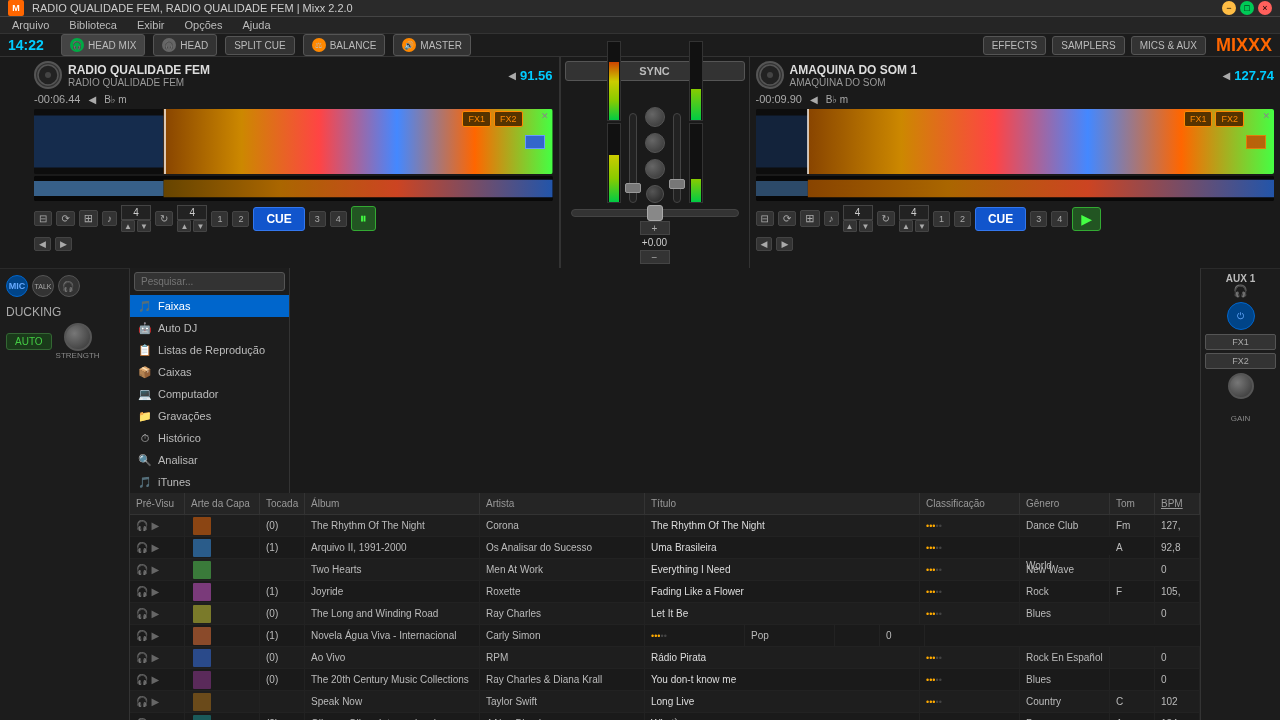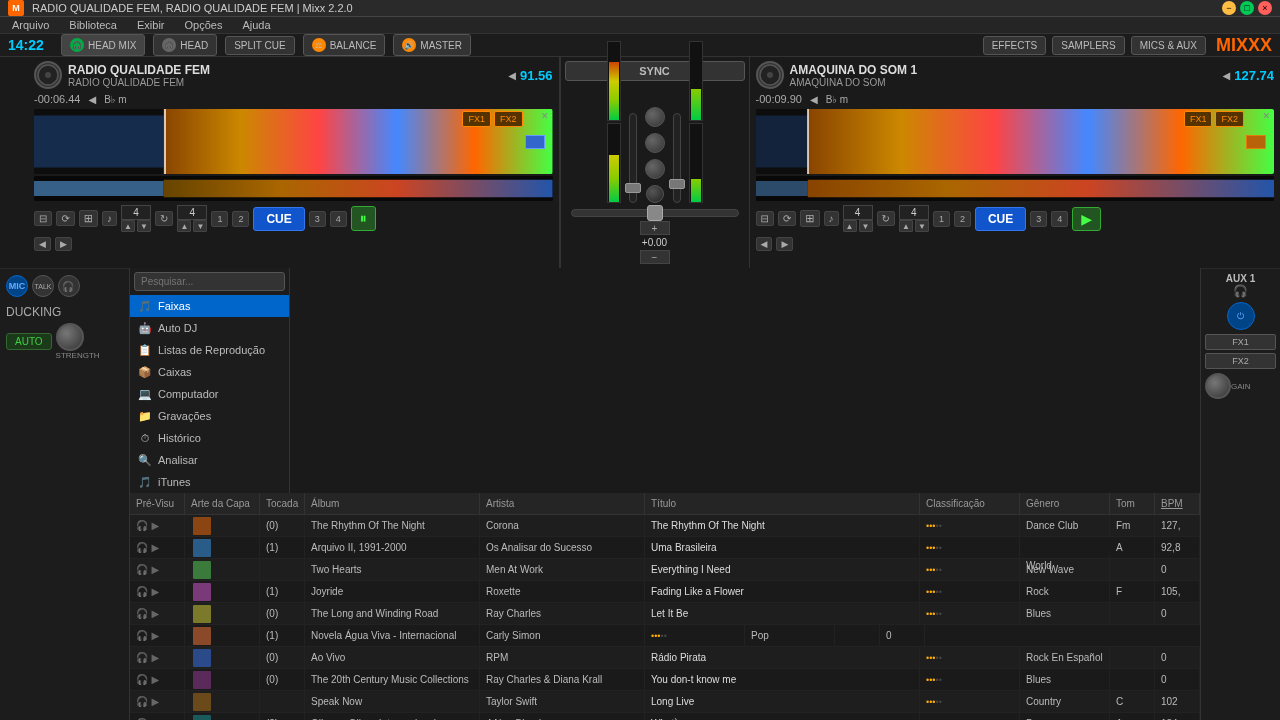--- a/index.html
+++ b/index.html
@@ -56,21 +56,21 @@
     .crossfader-track { height: 8px; background: #333; border-radius: 4px; position: relative; border: 1px solid #444; }
     .crossfader-thumb { width: 16px; height: 16px; background: #888; border-radius: 3px; position: absolute; top: -5px; left: 50%; transform: translateX(-50%); cursor: pointer; border: 1px solid #aaa; }
     .eq-knob { width: 22px; height: 22px; border-radius: 50%; background: radial-gradient(circle at 35% 35%, #666, #333); border: 1px solid #555; cursor: pointer; }
     
     
     .mic-section { width: 120px; background: #1c1c1c; border-right: 1px solid #333; padding: 6px; }
     .mic-row { display: flex; align-items: center; gap: 4px; margin-bottom: 4px; }
     .round-btn { background: #333; border: 1px solid #555; border-radius: 50%; width: 22px; height: 22px; cursor: pointer; display: flex; align-items: center; justify-content: center; font-size: 9px; color: #aaa; }
     .round-btn.active { background: #004488; border-color: #0066cc; color: #66aaff; }
     .ducking-btn { background: #1a3a1a; border: 1px solid #336633; border-radius: 3px; color: #44cc44; font-size: 10px; padding: 2px 8px; cursor: pointer; }
-    .knob-container { display: flex; flex-direction: column; }
+    .knob-container { display: flex; flex-direction: column; align-items: center; }
     .knob { width: 32px; height: 32px; border-radius: 50%; background: radial-gradient(circle at 35% 35%, #777, #333); border: 2px solid #555; cursor: pointer; }
     .knob-label { font-size: 8px; color: #888; }
 
     
     .sidebar { width: 160px; background: #1c1c1c; border-right: 1px solid #333; display: flex; flex-direction: column; }
     .search-box { margin: 4px; }
     .search-input { width: 100%; background: #333; border: 1px solid #555; border-radius: 3px; color: #ccc; padding: 3px 6px; font-size: 10px; }
     .sidebar-item { display: flex; align-items: center; gap: 6px; padding: 4px 8px; cursor: pointer; font-size: 11px; color: #bbb; }
     .sidebar-item.active { background: #0066cc; color: white; }
     .sidebar-icon { width: 14px; height: 14px; display: flex; align-items: center; justify-content: center; font-size: 11px; }
@@ -746,19 +746,19 @@
         <span style="font-size:10px;color:#bbb;font-weight:bold;">AUX 1</span>
         <div style="display:flex; gap:2px;">
           <span style="font-size:12px;color:#666;">🎧</span>
         </div>
       </div>
       <div class="round-btn active" style="width:28px;height:28px;margin:0 auto;">⏻</div>
       <div style="display:flex; flex-direction:column; gap:3px;">
         <button class="fx-small">FX1</button>
         <button class="fx-small">FX2</button>
       </div>
-      <div style="display:flex; align-items:center;">
+      <div style="display:flex; flex-direction:column; align-items:center;gap:15px;">
         <div class="knob" style="width:26px;height:26px;"></div>
         <span style="font-size:8px;color:#888;">GAIN</span>
       </div>
     </div>
   </div>
 </div>
 
 </body></html>

